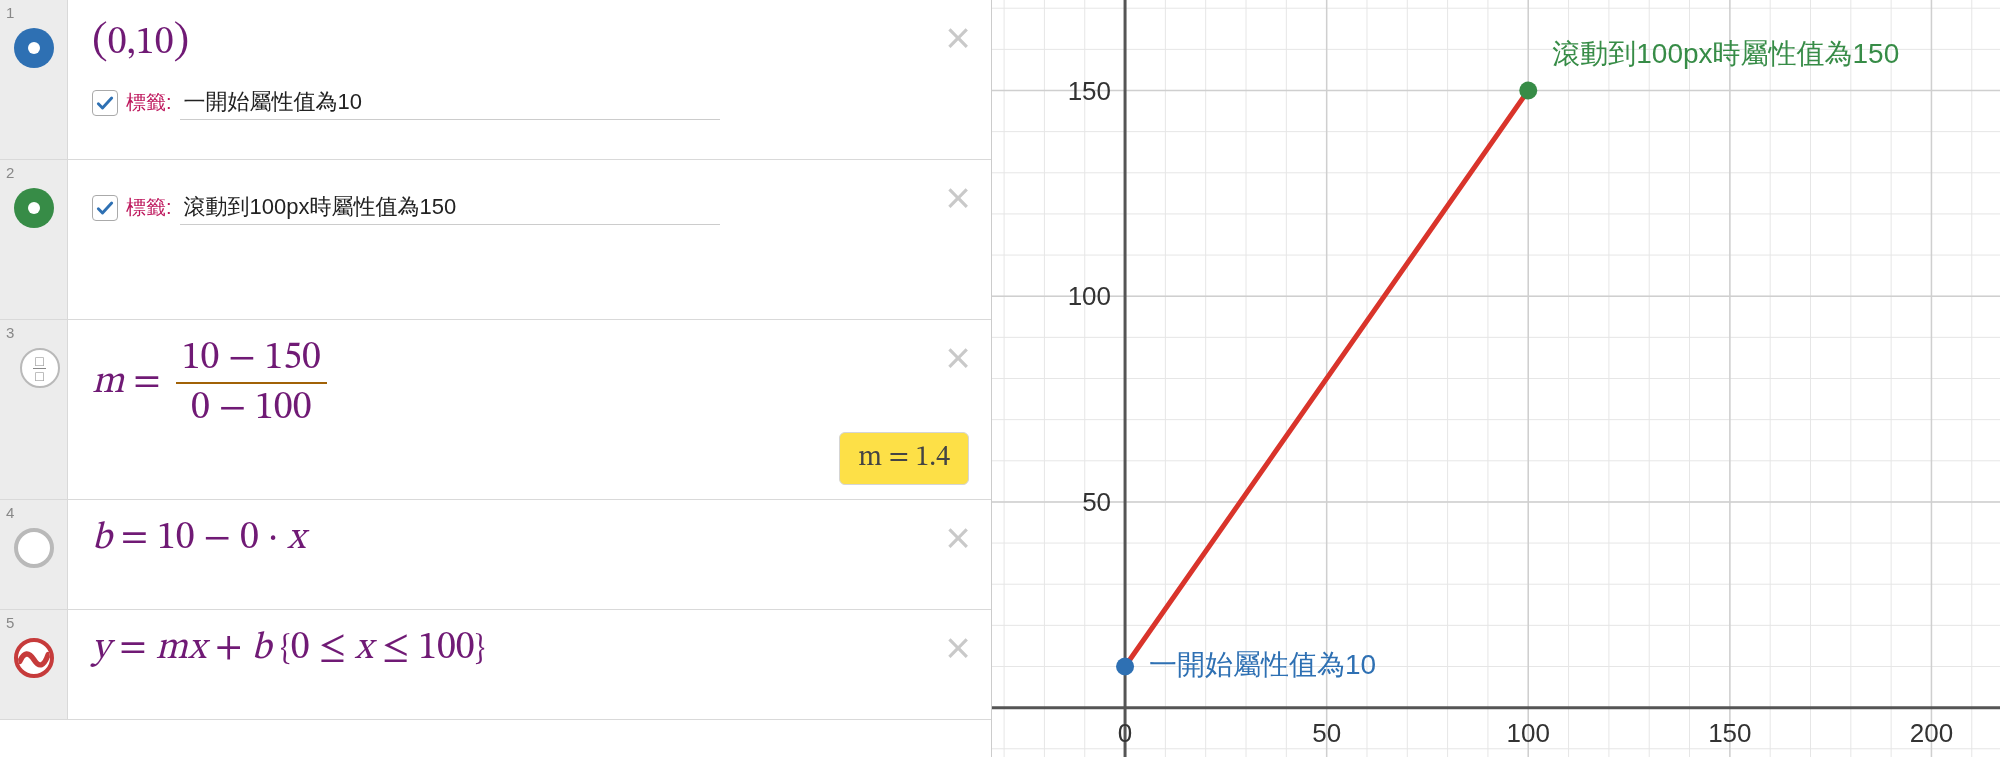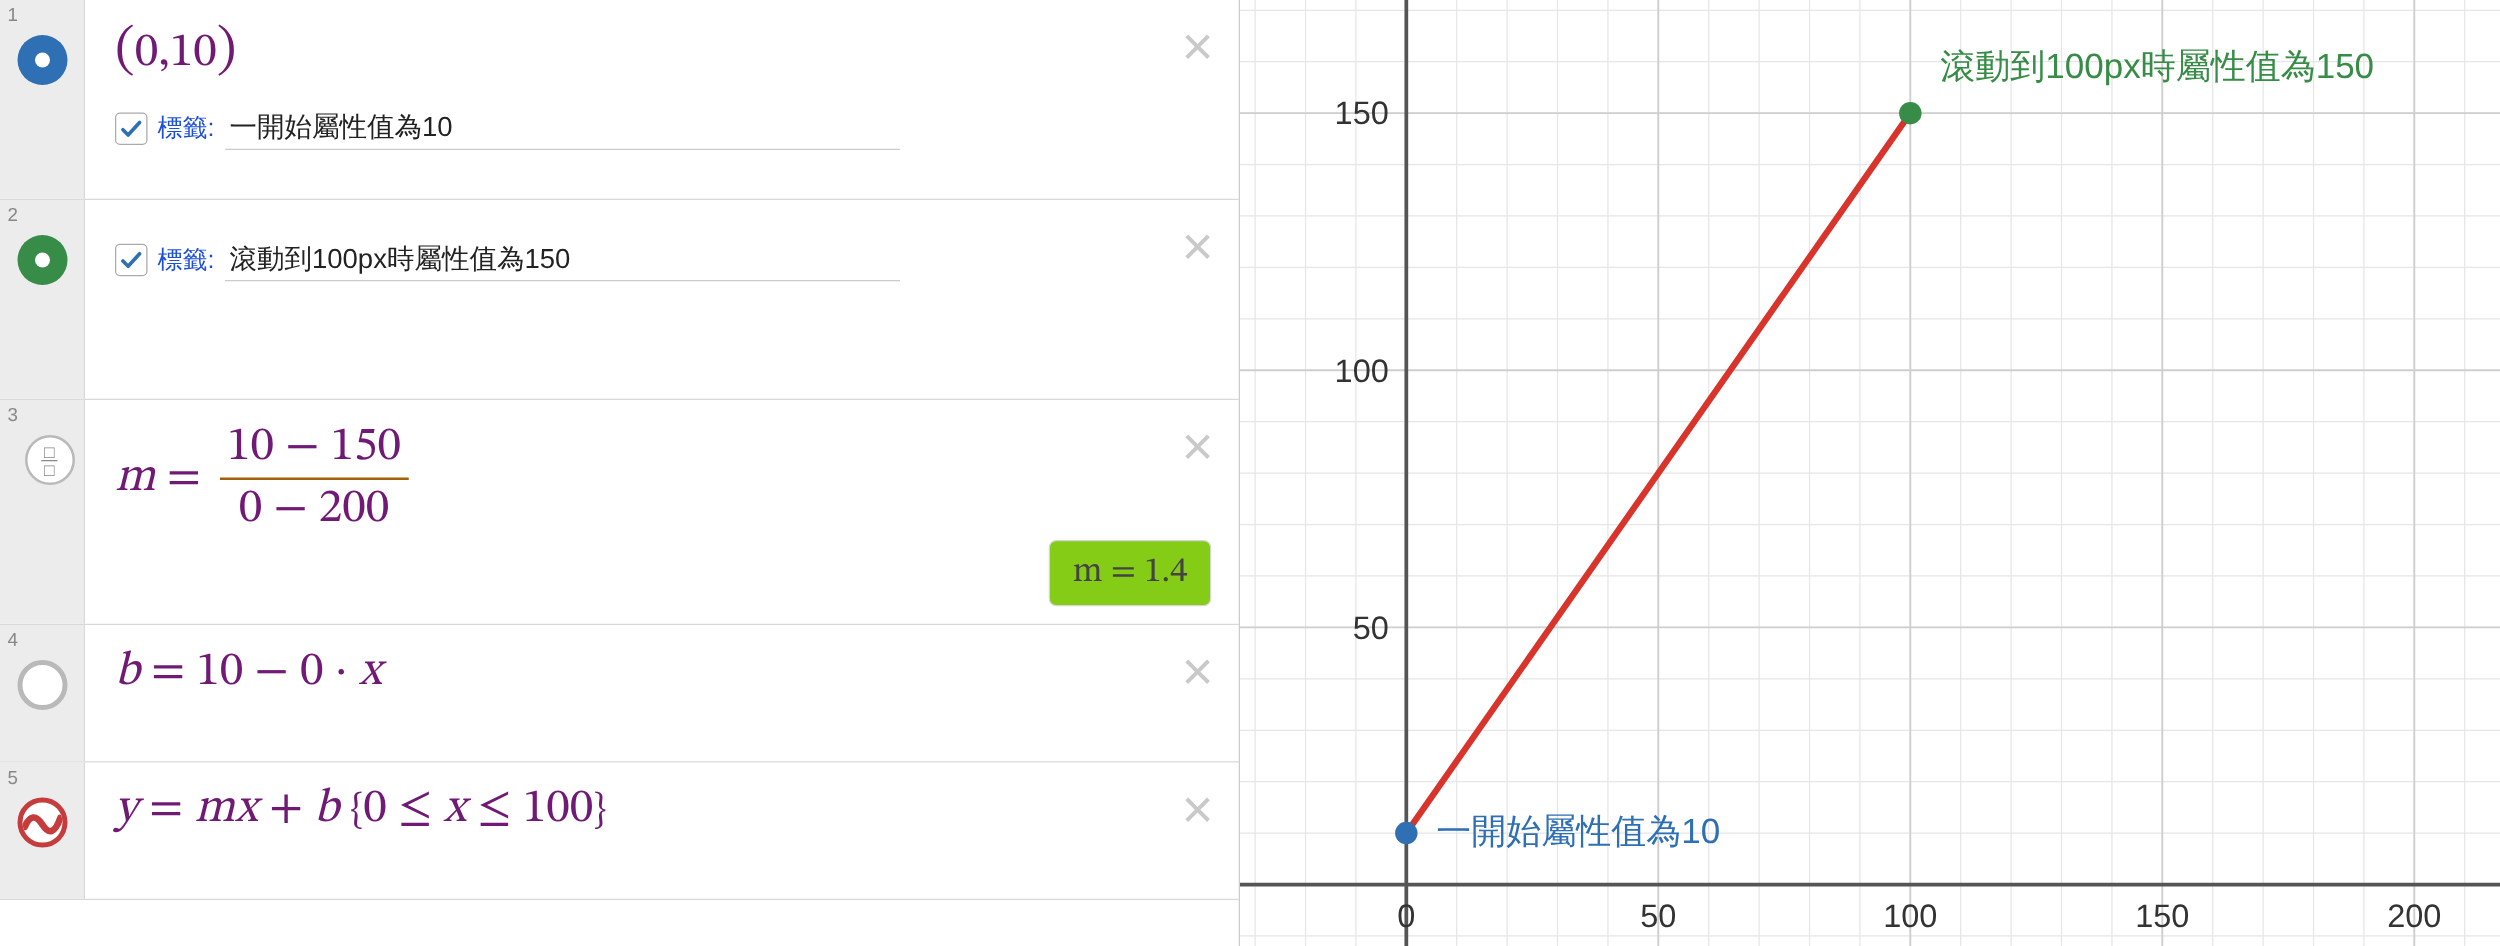--- a/index.html
+++ b/index.html
@@ -31,23 +31,23 @@
   .math .it { font-style:italic; }
   .math .small { font-size:32px;}
   .frac { display:inline-flex; flex-direction:column; align-items:center; vertical-align:middle; margin:0 6px;}
   .frac .num { border-bottom:2px solid #a16207; padding:0 6px;}
   .frac .den { padding:0 6px; }
 
   .label-row { display:flex; align-items:center; gap:8px; margin-top:16px; font-size:20px; color:#666;}
   .checkbox { width:26px; height:26px; border:1px solid #aaa; border-radius:4px; display:flex; align-items:center; justify-content:center; background:#fff; cursor:pointer;}
   .checkbox svg { width:20px; height:20px; }
   .label-field { font-size:22px; color:#222; border:none; border-bottom:1px solid #ccc; padding:4px 4px; min-width:540px; outline:none; font-family:inherit;}
-  .label-hint { font-size:20px; color:#1d4ed8; }
-
-  .result-chip { position:absolute; right:22px; bottom:14px; background:#84cc16; border:1px solid #d5d5d5; border-radius:6px; padding:8px 18px; font-family:"STIX Two Math","Cambria Math",serif; font-size:28px; color:#444;}
+  .label-hint { font-size:20px; color:#be185d; }
+
+  .result-chip { position:absolute; right:22px; bottom:14px; background:#fde047; border:1px solid #d5d5d5; border-radius:6px; padding:8px 18px; font-family:"STIX Two Math","Cambria Math",serif; font-size:28px; color:#444;}
 
   .right { flex:1; position:relative; background:#fff; }
   .right svg { position:absolute; inset:0; }
 
   .tick-text { font-family: Arial, sans-serif; font-size:26px; fill:#333; }
   .pt-label { font-family: Arial, "Microsoft JhengHei", sans-serif; font-size:28px; font-weight:500;}
 </style>
 </head>
 <body>
 
@@ -103,21 +103,21 @@
               <div class="glyph">
                 <div class="top">□</div>
                 <div class="bot">□</div>
               </div>
             </div>
           </div>
           <div class="content">
             <div class="delete-x">×</div>
             <div class="math"><span class="it">m</span> = <span class="frac">
                 <span class="num">10 − 150</span>
-                <span class="den">0 − 200</span>
+                <span class="den">0 − 100</span>
               </span></div>
             <div class="result-chip">m  =  1.4</div>
           </div>
         </div>
         <div class="row" style="min-height: 110px;">
           <div class="gcell">
             <div class="idx">4</div>
             <div class="marker gray"></div>
           </div>
           <div class="content">

